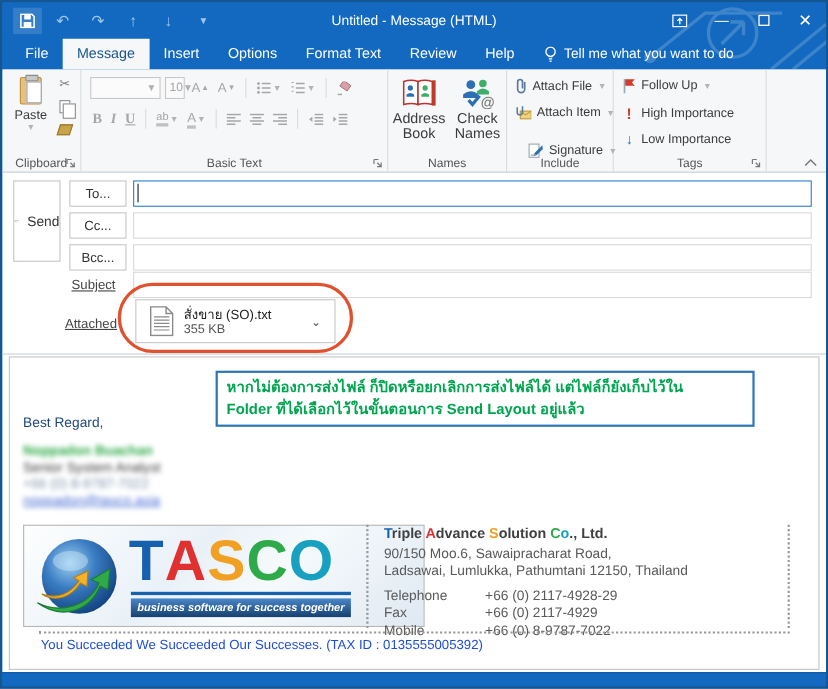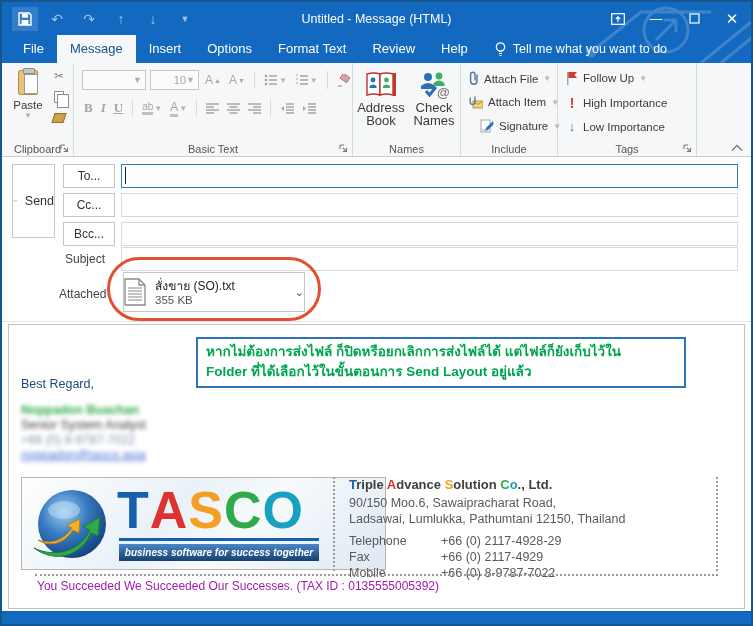--- a/index.html
+++ b/index.html
@@ -44,42 +44,42 @@
   .copy-ic { width:10px; height:12px; border:1px solid #8d8d8d; background:#fff; position:relative; }
   .copy-ic:before { content:""; position:absolute; left:2px; top:2px; width:10px; height:12px; border:1px solid #8d8d8d; background:#fff; }
   .painter-ic { width:12px; height:10px; background:#caa24a; transform:skewX(-18deg); border:1px solid #95742a; }
 
   .btrow { position:absolute; left:8px; display:flex; align-items:center; gap:4px; }
   .btrow1 { top:7px; }
   .btrow2 { top:36px; }
   .combo { height:20px; border:1px solid #c6c9cc; background:#fbfbfb; display:flex; align-items:center; justify-content:space-between; padding:0 3px; color:#a6a6a6; font-size:11px; }
   .combo .chv { font-size:9px; color:#b0b0b0; }
   .fname { width:64px; }
-  .fsize { width:49px;justify-content:flex-end; }
+  .fsize { width:18px; }
   .btico { color:#a6a6a6; font-size:12px; display:flex; align-items:center; gap:1px; padding:0 2px; }
   .btico b, .btico i, .btico u { font-weight:bold; font-family:"Liberation Serif", serif; font-size:13px; }
   .sep { width:1px; height:18px; background:#d9dcdf; margin:0 3px; }
   .dd { font-size:8px; color:#b3b3b3; }
   .supmark { font-size:7px; vertical-align:super; }
 
   .bigbtn { position:absolute; top:6px; width:50px; display:flex; flex-direction:column; align-items:center; }
   .bigbtn .ic { height:32px; display:flex; align-items:center; justify-content:center; }
   .bigbtn .l { font-size:13px; line-height:13px; text-align:center; color:#3b3b3b; }
   .rowbtn { position:absolute; left:8px; display:flex; align-items:center; gap:5px; font-size:11.5px; color:#3b3b3b; white-space:nowrap; }
   .collapse { position:absolute; right:8px; bottom:4px; color:#777; font-size:10px; }
 
   
   .formarea { height:165px; background:#fff; position:relative; border-bottom:1px solid #e2e2e2; }
   .sendbtn { position:absolute; left:10px; top:7px; width:43px; height:74px; border:1px solid #c6c6c6; background:#fff; display:flex; flex-direction:row; align-items:center; justify-content:center; gap:8px; }
   .sendbtn .l { font-size:12.5px; color:#333; }
   .fldbtn { position:absolute; left:61px; width:52px; height:24px; border:1px solid #c6c6c6; background:#fff; font-size:12px; color:#333; display:flex; align-items:center; justify-content:center; }
   .fld { position:absolute; left:119px; width:617px; height:24px; border:1px solid #d9d9d9; background:#fff; font-size:13px; padding:0 4px; font-family:"Liberation Sans", sans-serif; outline:none; }
   .fld.focus { border:1px solid #2b7cd3; }
-  .flabel { position:absolute; font-size:12px; color:#444; }
-  .attachchip { position:absolute; left:121px; top:115px; width:182px; height:40px; border:1px solid #c6c6c6; background:#fff; display:flex; align-items:center; padding:0 0; gap:9px; }
+  .flabel { position:absolute; font-size:12px; color:#444;text-decoration:underline; }
+  .attachchip { position:absolute; left:121px; top:115px; width:182px; height:40px; border:1px solid #c6c6c6; background:#fff; display:flex; align-items:center; padding:0 12px; gap:9px; }
   .attachchip .nm { font-size:12px; color:#222; line-height:15px; }
   .attachchip .sz { font-size:11.5px; color:#555; }
   .attachchip .chev { margin-left:auto; color:#555; font-size:11px; }
   .redellipse { position:absolute; left:105px; top:100px; width:214px; height:64px; border:3px solid #e0512f; border-radius:34px; pointer-events:none; }
 
   
   .bodywrap { height:289px; background:#fff; padding:2px 6px 0 6px; }
   .bodybox { height:285px; border:1px solid #c3c3c3; background:#fff; position:relative; overflow:hidden; }
   .notebox { position:absolute; left:187px; top:12px; width:490px; border:2px solid #2e74b5; padding:3px 8px 5px 8px; color:#00a550; font-weight:bold; font-size:13.5px; line-height:1.45; }
   .greeting { position:absolute; left:12px; top:52px; color:#1f497d; font-size:12.5px; }
@@ -98,21 +98,21 @@
 
   .dotv { position:absolute; top:152px; height:94px; border-left:2px dotted #9a9a9a; }
   .doth { position:absolute; left:26px; right:26px; top:249px; border-top:2px dotted #9a9a9a; }
 
   .company { position:absolute; left:340px; top:152px; font-size:12.5px; color:#595959; }
   .cname { font-size:13px; font-weight:bold; color:#404040; margin-bottom:3px; }
   .caddr { line-height:16px; }
   .crow { display:flex; line-height:16px; margin-top:0; }
   .crow .cl { width:92px; }
   .ctable { margin-top:6px; }
-  .footerline { position:absolute; left:28px; top:254px; font-size:12px; color:#a21caf; }
+  .footerline { position:absolute; left:28px; top:254px; font-size:12px; color:#1d4ed8; }
 
   .bottombar { height:12px; background:#1269bf; border-top:1px solid #0f5ca8; }
 
   svg { display:block; }
 </style>
 </head>
 <body>
 
 <div class="window">
 
@@ -360,21 +360,21 @@
       </div>
       <div class="rowbtn" style="top:32px;">
         <svg width="14" height="14" viewBox="0 0 14 14">
             <rect x="4" y="6" width="10" height="7" fill="#f0d37a" stroke="#b99a3e" stroke-width="1"></rect>
             <path d="M4 6 l5 3.5 L14 6" fill="none" stroke="#b99a3e" stroke-width="1"></path>
             <path d="M6 1.5 V7 a2.4 2.4 0 0 1 -4.8 0 V2.5" fill="none" stroke="#5b7b9c" stroke-width="1.4"></path>
           </svg>
         <span>Attach Item</span>
           <span class="dd">▼</span>
       </div>
-      <div class="rowbtn" style="top:56px;padding-left:11px;">
+      <div class="rowbtn" style="top:67px;padding-left:11px;">
         <svg width="14" height="14" viewBox="0 0 14 14">
             <rect x="1" y="1" width="9" height="12" fill="#fff" stroke="#9aa7b5" stroke-width="1"></rect>
             <path d="M13 2 L6 9 L5 12 L8 11 L13.5 5.5 Z" fill="#2b6fb4"></path>
             <path d="M2.5 11 h5" stroke="#9aa7b5" stroke-width="1"></path>
           </svg>
         <span>Signature</span>
           <span class="dd">▼</span>
       </div>
       <div class="glabel">Include</div>
     </div>

